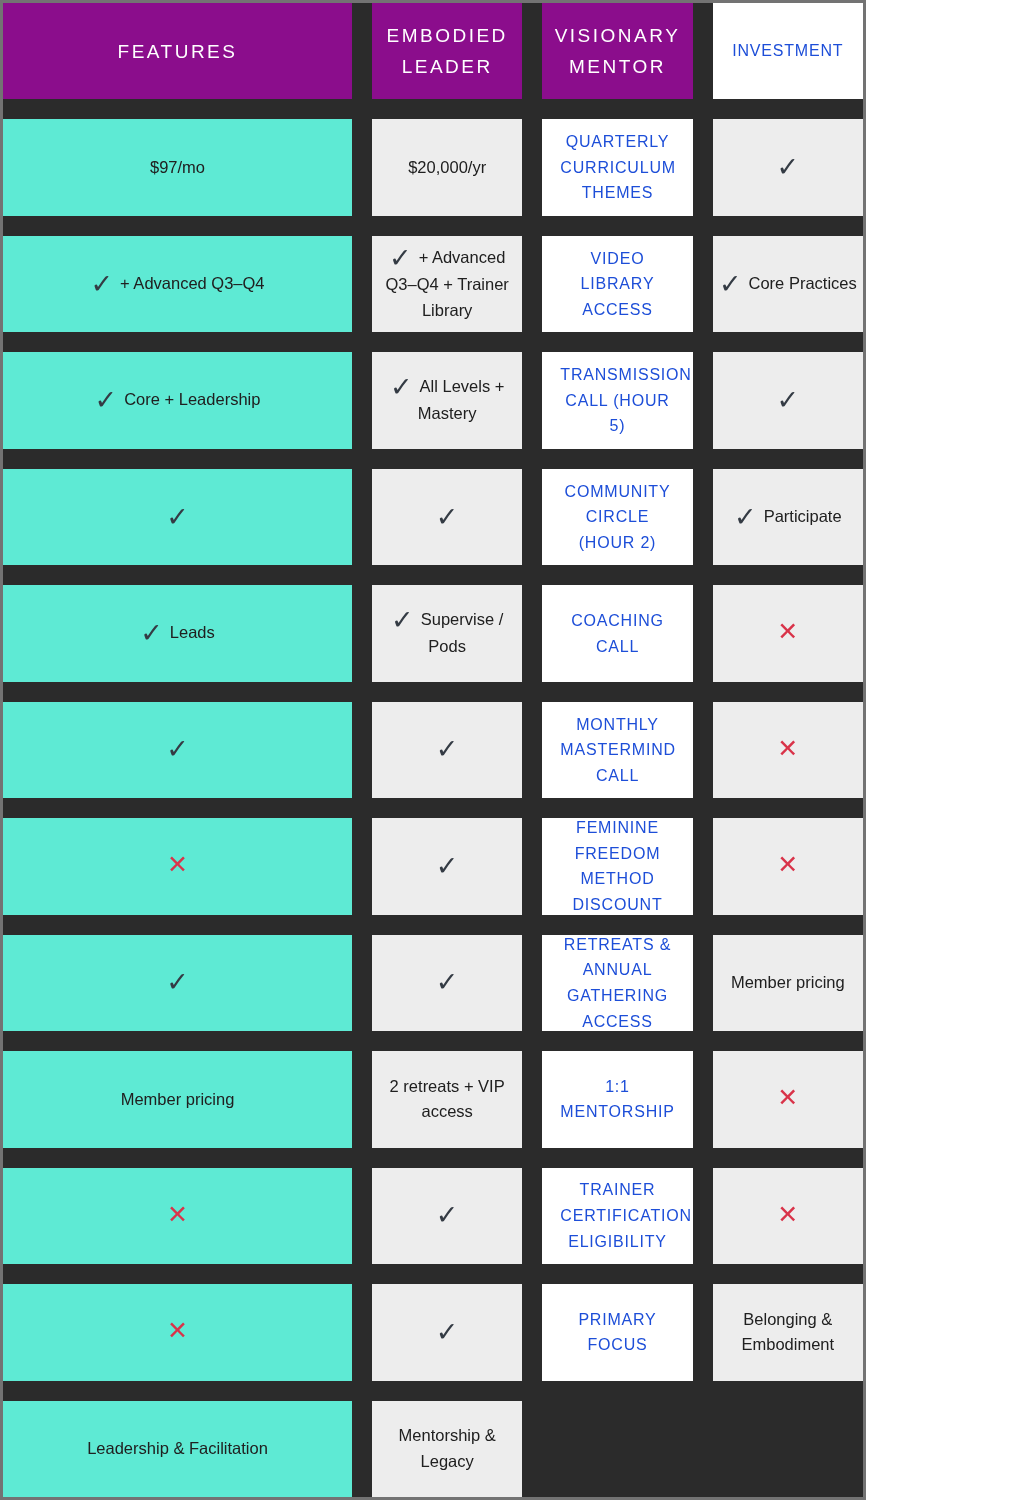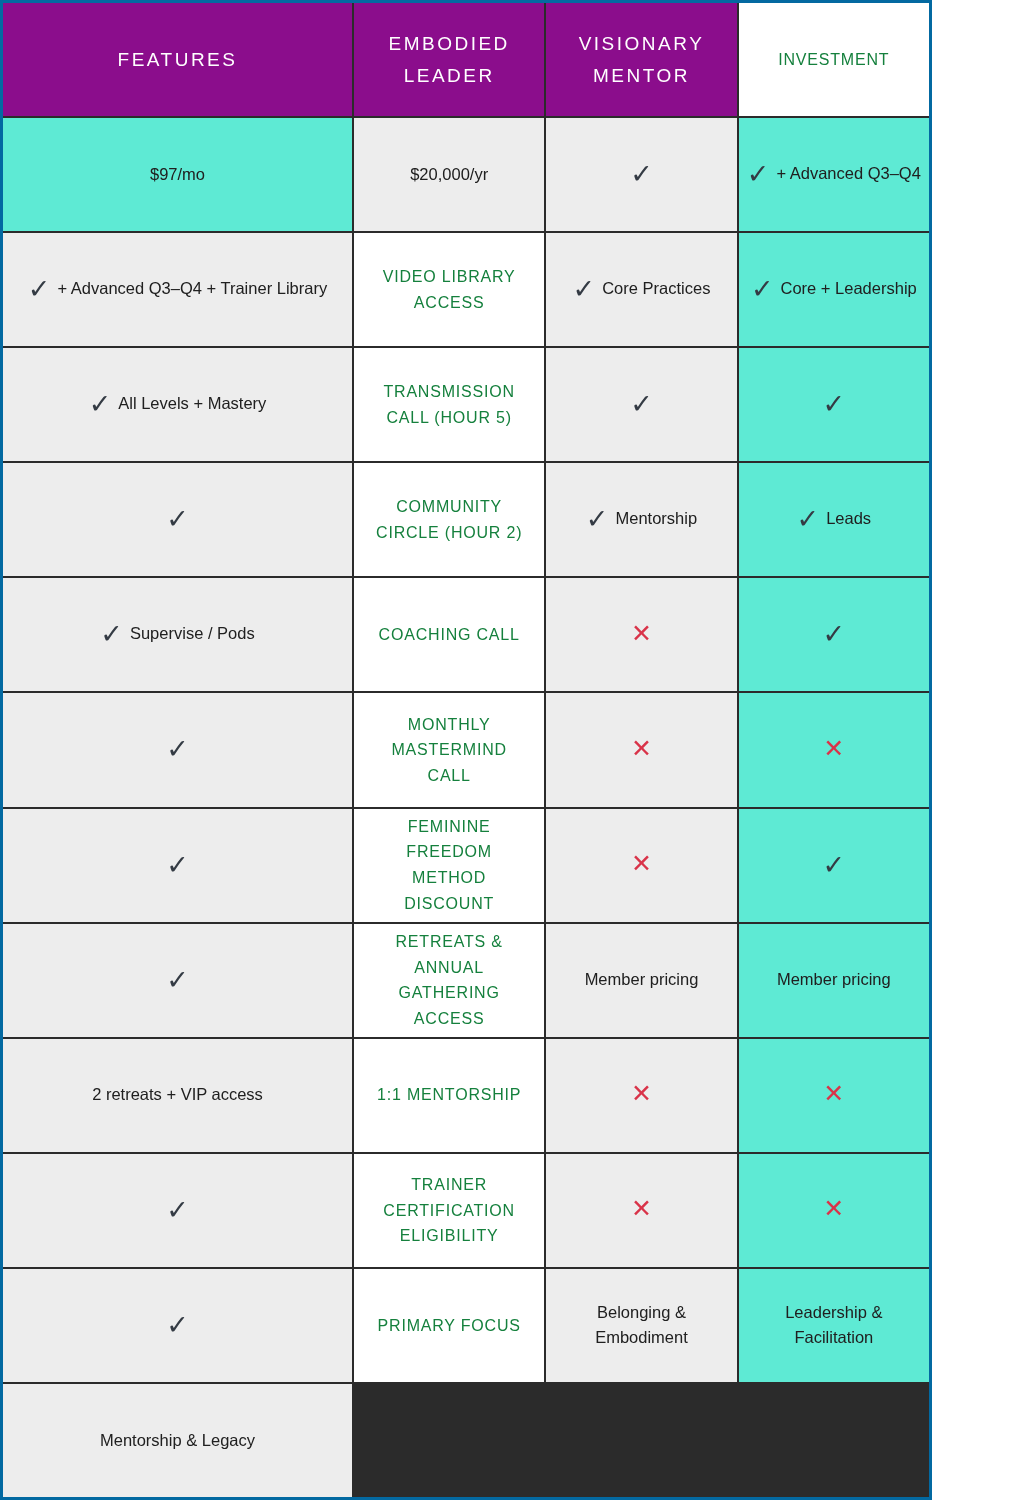--- a/index.html
+++ b/index.html
@@ -7,29 +7,29 @@
     padding: 0;
     background: #ffffff;
     font-family: "Liberation Sans", "DejaVu Sans", sans-serif;
   }
   .table-wrap {
     width: 1024px;
     height: 1500px;
     box-sizing: border-box;
   }
   .grid {
-    width: 932px;
+    width: 866px;
     height: 1500px;
     box-sizing: border-box;
     display: grid;
     grid-template-columns: 349px 1fr 1fr 1fr;
     grid-template-rows: repeat(13, 1fr);
     background: #2b2b2b;           
-    gap: 2px;
-    border: 3px solid #0369a1;
+    gap: 20px;
+    border: 3px solid #737373;
   }
   .cell {
     display: flex;
     align-items: center;
     justify-content: center;
     text-align: center;
     box-sizing: border-box;
     overflow: hidden;
   }
   .cell-inner {
@@ -42,21 +42,21 @@
     color: #ffffff;
     font-size: 19px;
     letter-spacing: 2.5px;
     font-weight: 500;
     line-height: 1.65;
     padding: 0 10px;
   }
   
   .cell.feature {
     background: #ffffff;
-    color: #15803d;
+    color: #1d4ed8;
     font-size: 16px;
     letter-spacing: 0.8px;
     line-height: 1.6;
     padding: 0 18px;
   }
   
   .cell.value {
     color: #202020;
     font-size: 16.5px;
     line-height: 1.55;
@@ -97,20 +97,23 @@
 
   <div class="cell feature">
         <div class="cell-inner">INVESTMENT</div>
       </div>
       <div class="cell value col-white">
         <div class="cell-inner"><span class="val-text">$97/mo</span></div>
       </div>
       <div class="cell value col-gray">
         <div class="cell-inner"><span class="val-text">$20,000/yr</span></div>
       </div>
+      <div class="cell feature">
+        <div class="cell-inner">QUARTERLY CURRICULUM THEMES</div>
+      </div>
       <div class="cell value col-gray">
         <div class="cell-inner"><span class="check-icon">✓</span></div>
       </div>
       <div class="cell value col-white">
         <div class="cell-inner"><span class="check-icon with-text">✓</span><span class="val-text">+ Advanced Q3–Q4</span></div>
       </div>
       <div class="cell value col-gray">
         <div class="cell-inner"><span class="check-icon with-text">✓</span><span class="val-text">+ Advanced Q3–Q4 + Trainer Library</span></div>
       </div>
       <div class="cell feature">
@@ -134,21 +137,21 @@
       <div class="cell value col-white">
         <div class="cell-inner"><span class="check-icon">✓</span></div>
       </div>
       <div class="cell value col-gray">
         <div class="cell-inner"><span class="check-icon">✓</span></div>
       </div>
       <div class="cell feature">
         <div class="cell-inner">COMMUNITY CIRCLE (HOUR 2)</div>
       </div>
       <div class="cell value col-gray">
-        <div class="cell-inner"><span class="check-icon with-text">✓</span><span class="val-text">Mentorship</span></div>
+        <div class="cell-inner"><span class="check-icon with-text">✓</span><span class="val-text">Participate</span></div>
       </div>
       <div class="cell value col-white">
         <div class="cell-inner"><span class="check-icon with-text">✓</span><span class="val-text">Leads</span></div>
       </div>
       <div class="cell value col-gray">
         <div class="cell-inner"><span class="check-icon with-text">✓</span><span class="val-text">Supervise / Pods</span></div>
       </div>
       <div class="cell feature">
         <div class="cell-inner">COACHING CALL</div>
       </div>

